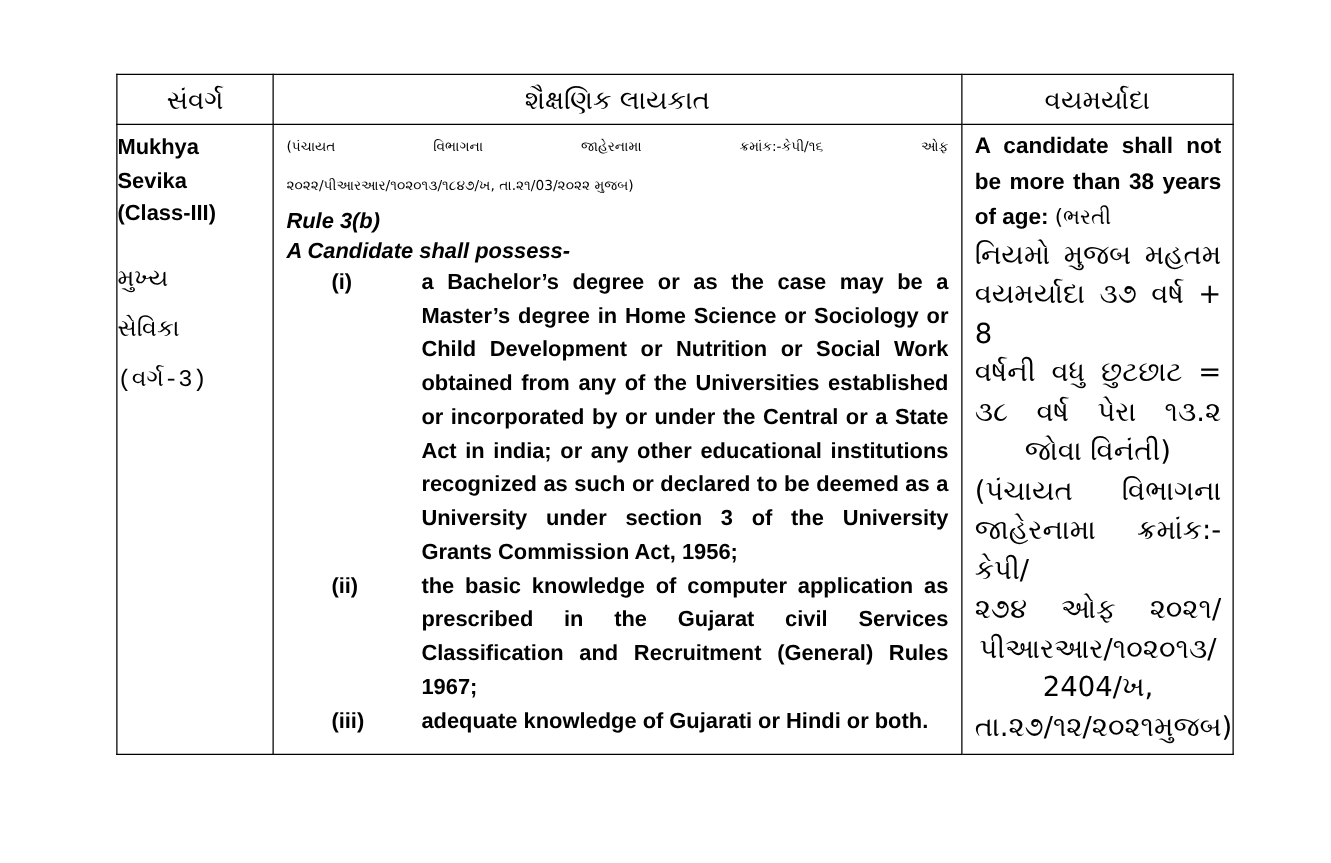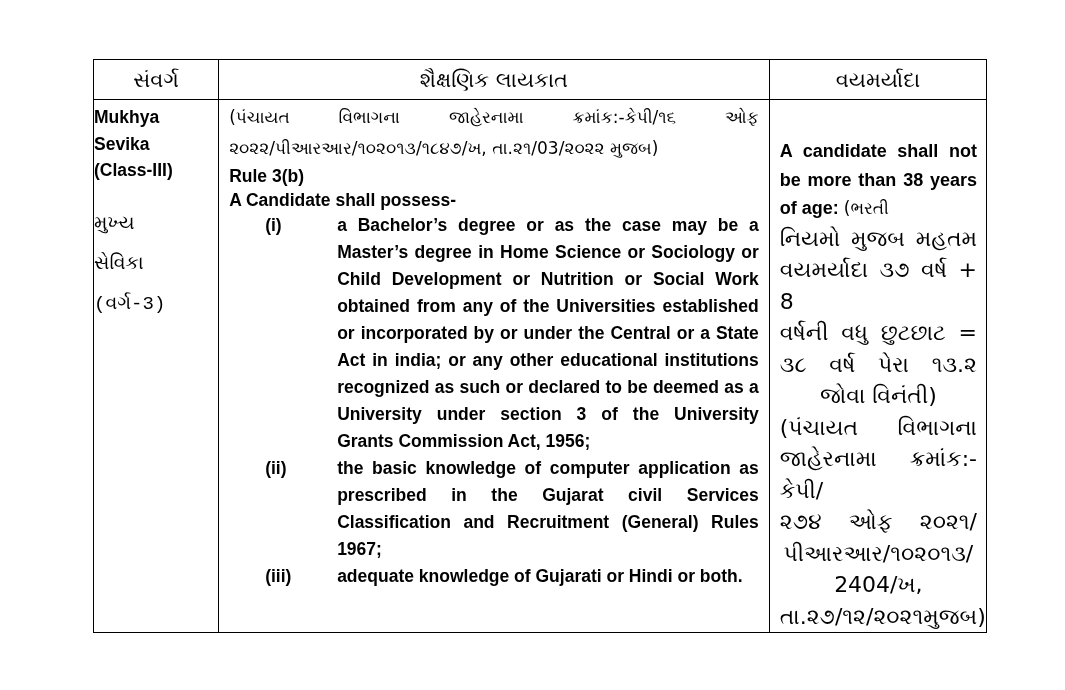--- a/index.html
+++ b/index.html
@@ -56,34 +56,35 @@
       line-height: 40px;
       font-family: Liberation Mono, monospace;
     }
 
     .qual-cell {
       padding: 2px 10px 0 10px !important;
       font-size: 17.5px;
     }
     .gu-notice {
       font-family: "DejaVu Sans", sans-serif;
-      font-size: 17px;
+      font-size: 11px;
       line-height: 31px;
       text-align: justify;
       text-align-last: left;
     }
     .gu-notice .line1 {
       display: block;
       text-align: justify;
       text-align-last: justify;
       word-spacing: 6px;
     }
     .rule-line, .possess-line {
       font-weight: bold;
       line-height: 24px;
+      font-style: italic;
     }
     .item {
       display: flex;
       font-weight: bold;
       line-height: 27px;
     }
     .item-num {
       width: 72px;
       flex: 0 0 72px;
       padding-left: 36px;
@@ -94,21 +95,20 @@
     }
 
     .age-cell {
       padding: 2px 9px 0 10px !important;
     }
     .age-en {
       font-weight: bold;
       font-size: 18px;
       line-height: 28.5px;
       text-align: justify;
-      margin-top: 35px;
     }
     .age-en .gu-inline {
       font-weight: normal;
       font-family: "DejaVu Sans", sans-serif;
       font-size: 17px;
     }
     .age-gu {
       font-family: "DejaVu Sans", sans-serif;
       font-size: 22px;
       line-height: 31.5px;

